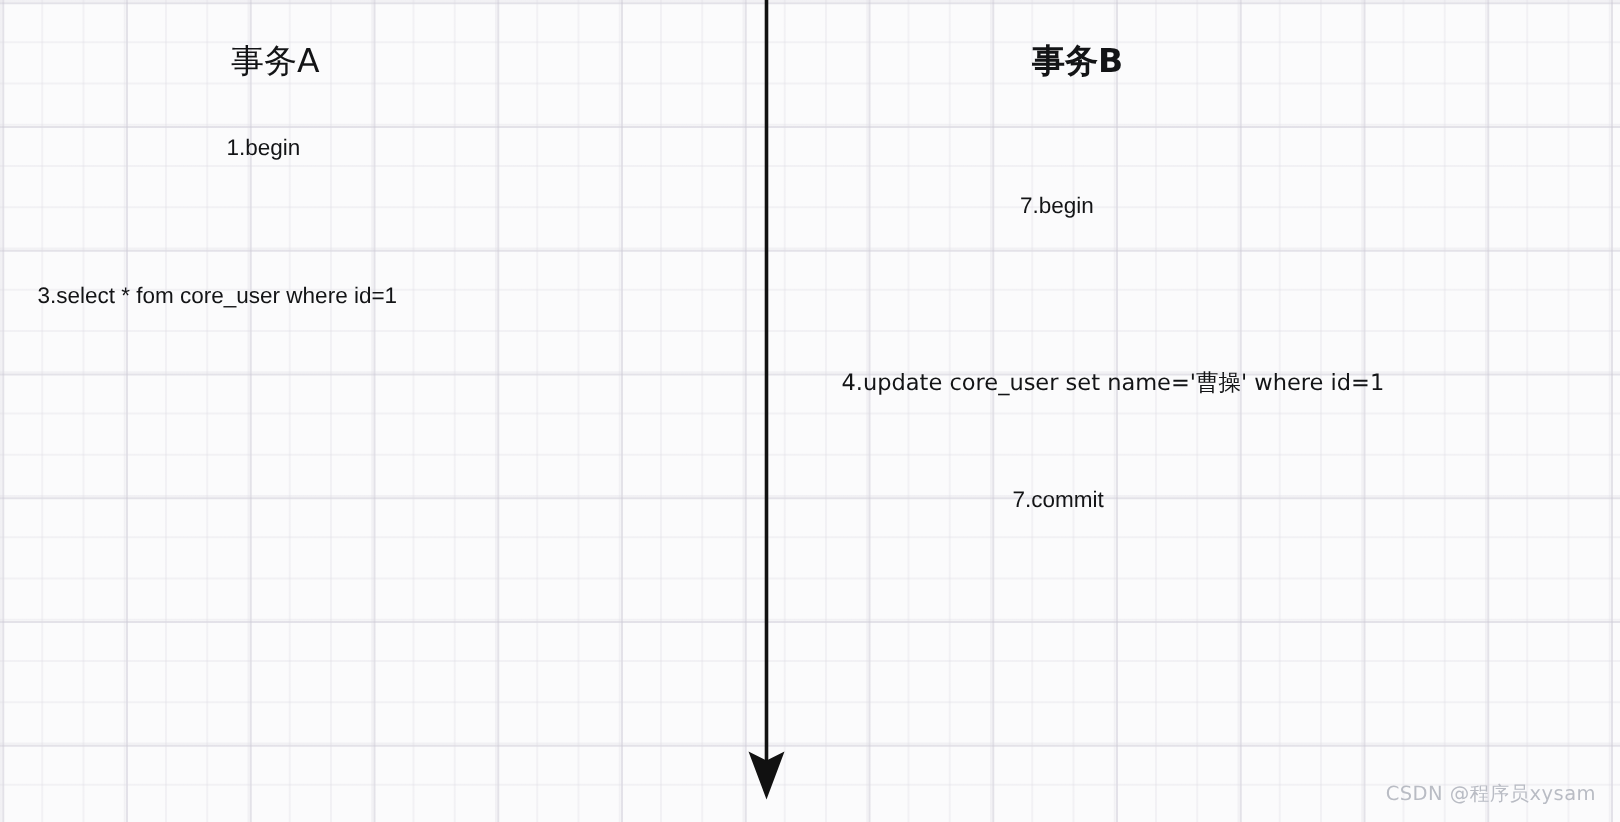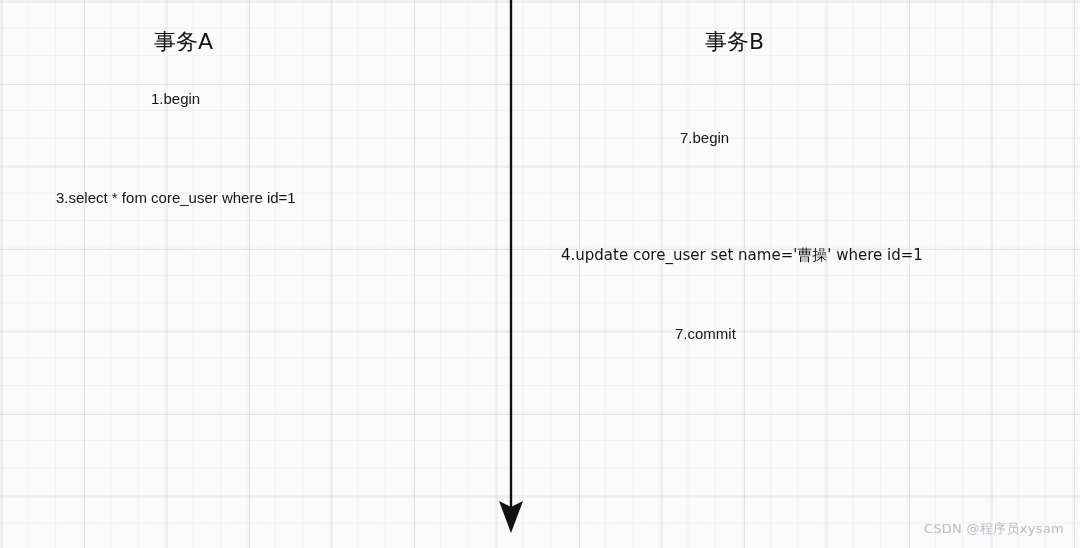--- a/index.html
+++ b/index.html
@@ -77,27 +77,27 @@
 
 <div id="canvas">
 
   <svg id="divider-arrow" viewBox="0 0 1080 548" width="1080" height="548" xmlns="http://www.w3.org/2000/svg">
     <line x1="511" y1="0" x2="511" y2="512" stroke="#111111" stroke-width="2.4"></line>
     <polygon points="511,533 499,501 511,507 523,501" fill="#111111"></polygon>
   </svg>
 
   <div class="txt lane-title cjk" style="left:154px; top:31px;">事务A</div>
 
-  <div class="txt lane-title cjk" style="left:705px; top:31px;">事务B</div>
+  <div class="txt lane-title cjk" style="left:688px; top:31px;font-weight:bold;">事务B</div>
 
   <div class="txt step" style="left:151px; top:91px;">1.begin</div>
 
   <div class="txt step" style="left:680px; top:130px;">7.begin</div>
 
-  <div class="txt step" style="left:56px; top:190px;">3.select * fom core_user where id=1</div>
+  <div class="txt step" style="left:25px; top:190px;">3.select * fom core_user where id=1</div>
 
   <div class="txt step cjk" style="left:561px; top:248px;">4.update core_user set name='曹操' where id=1</div>
 
   <div class="txt step" style="left:675px; top:326px;">7.commit</div>
 
 
   <div id="watermark">CSDN @程序员xysam</div>
 
 </div>
 

